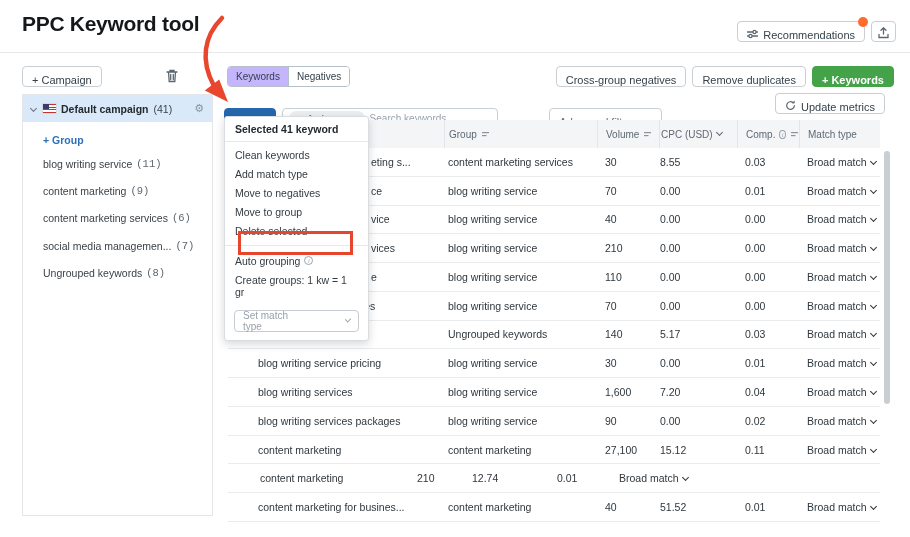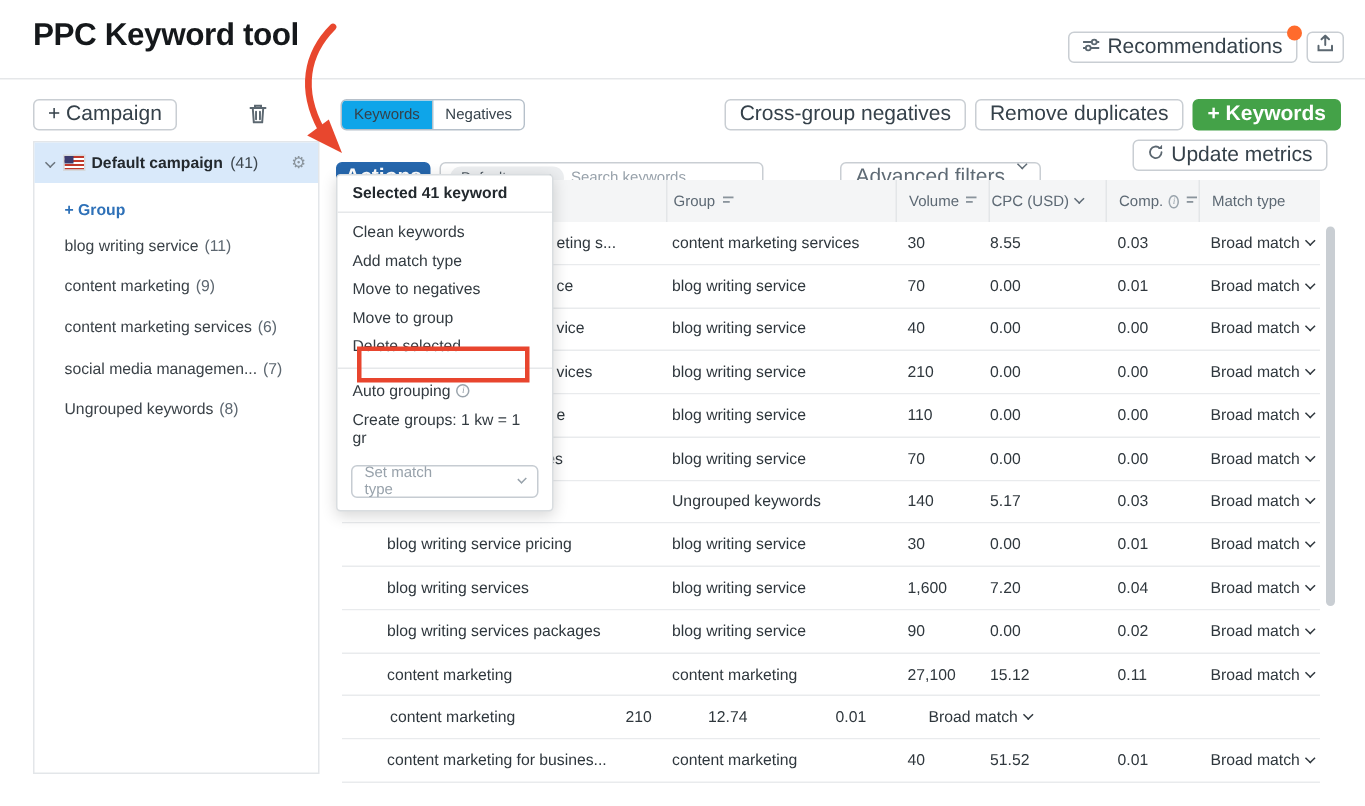--- a/index.html
+++ b/index.html
@@ -4,42 +4,42 @@
 <style>
   * { margin:0; padding:0; box-sizing:border-box; }
   html,body { width:910px; height:537px; }
   body {
     position:relative; overflow:hidden; background:#fff;
     font-family:"Liberation Sans","DejaVu Sans",sans-serif;
     color:#2f373d; font-size:10.5px;
   }
   
   .btn {
-    display:inline-flex; align-items:flex-start; gap:5px; height:21px;
+    display:inline-flex; align-items:flex-end; gap:5px; height:21px;
     padding:0 9px; background:#fff; border:1px solid #c9ced3; border-radius:4px;
-    font-size:14px; color:#35414a; white-space:nowrap; cursor:pointer;
+    font-size:11px; color:#35414a; white-space:nowrap; cursor:pointer;
   }
   .chev {
     display:inline-block; width:5px; height:5px;
     border-right:1.4px solid currentColor; border-bottom:1.4px solid currentColor;
     transform:rotate(45deg); margin-left:4px; position:relative; top:-2px;
   }
   
   .page-title { position:absolute; left:22px; top:12px; font-size:21px; font-weight:bold; color:#15181b; letter-spacing:-0.3px; }
   .top-right { position:absolute; top:21px; right:14px; display:flex; gap:6px; }
   .rec-btn { position:relative; }
   .orange-dot { position:absolute; right:-4px; top:-5px; width:10px; height:10px; border-radius:50%; background:#ff6b2c; }
   .icon-btn { width:25px; justify-content:center; padding:0; }
   .hdr-divider { position:absolute; left:0; right:0; top:52px; height:1px; background:#e5e7e9; }
   
   .campaign-btn { position:absolute; left:22px; top:66px; }
   .trash { position:absolute; left:166px; top:69px; cursor:pointer; }
   .tabs { position:absolute; left:227px; top:66px; display:flex; border:1px solid #b6c0ca; border-radius:4px; overflow:hidden; height:21px; }
   .tab { padding:0 8px; display:flex; align-items:center; font-size:10px; color:#35414a; background:#fff; cursor:pointer; }
-  .tab.active { background:#0ea5e9; border-right:1px solid #b6c0ca; }
+  .tab.active { background:#c4b5fd; border-right:1px solid #b6c0ca; }
   .row1-right { position:absolute; top:66px; right:16px; display:flex; gap:6px; }
   .btn-green { background:#44a248; border-color:#44a248; color:#fff; font-weight:bold; }
   
   .row2-left { position:absolute; left:224px; top:108px; display:flex; gap:6px; }
   .actions-btn { height:21px; background:#2667ad; border-color:#2667ad; color:#fff; font-weight:bold; padding:0 5px; }
   .search-box { display:flex; align-items:center; gap:5px; width:216px; height:21px; border:1px solid #c9ced3; border-radius:4px; padding:0 6px; }
   .chip { background:#eceef0; color:#4b565e; border-radius:9px; font-size:9.5px; padding:2px 7px; white-space:nowrap; cursor:pointer; }
   .placeholder { color:#98a2ab; font-size:10px; }
   .adv-btn { color:#5f6b75;margin-left:45px; }
   .row2-right { position:absolute; top:93px; right:25px; }
@@ -47,21 +47,21 @@
   .sidebar { position:absolute; left:22px; top:94px; width:191px; height:422px; border:1px solid #e3e6e9; background:#fff; }
   .campaign-row { height:27px; background:#d9e9fa; display:flex; align-items:center; padding:0 8px; gap:5px; cursor:pointer; }
   .tree-chev { width:5px; height:5px; border-right:1.3px solid #6a737b; border-bottom:1.3px solid #6a737b; transform:rotate(45deg); margin-right:2px; }
   .flag { width:13px; height:9px; flex:0 0 13px; background:repeating-linear-gradient(180deg,#c0392b 0 1.3px,#fff 1.3px 2.6px); position:relative; outline:1px solid #d5d9dc; }
   .flag:after { content:""; position:absolute; left:0; top:0; width:6px; height:4.5px; background:#3c3b6e; }
   .campaign-name { font-weight:bold; font-size:10.5px; color:#23292e; }
   .campaign-count { font-size:10.5px; color:#3c454c; }
   .gear { margin-left:auto; color:#8a949c; font-size:11px; line-height:1; cursor:pointer; font-family:"DejaVu Sans",sans-serif; }
   .add-group { display:block; margin:12px 0 4px 20px; color:#2e71b8; font-size:10.5px; font-weight:bold; cursor:pointer; text-decoration:none; }
   .group-item { height:27.4px; display:flex; align-items:center; padding-left:20px; font-size:10.5px; color:#3b4248; cursor:pointer; white-space:nowrap; }
-  .group-count { color:#5d6770; margin-left:4px; }
+  .group-count { color:#5d6770; margin-left:4px;font-family:Liberation Mono, monospace; }
   
   .table { position:absolute; left:228px; top:120px; width:652px; }
   .thead { display:flex; height:28px; background:#f4f5f6; align-items:center; font-size:10px; color:#5d6974; }
   .th { display:flex; align-items:center; height:100%; }
   .th.sep { border-left:1px solid #e3e6e8; }
   .trow { display:flex; height:28.77px; border-bottom:1px solid #e9ebed; align-items:center; font-size:10.5px; color:#2f373d; background:#fff; }
   .c-cb    { width:28px;  padding-left:2px; }
   .c-kw    { width:188px; padding-left:2px; overflow:hidden; white-space:nowrap; }
   .c-group { width:153px; padding-left:4px; white-space:nowrap; }
   .c-vol   { width:62px;  padding-left:8px; }

